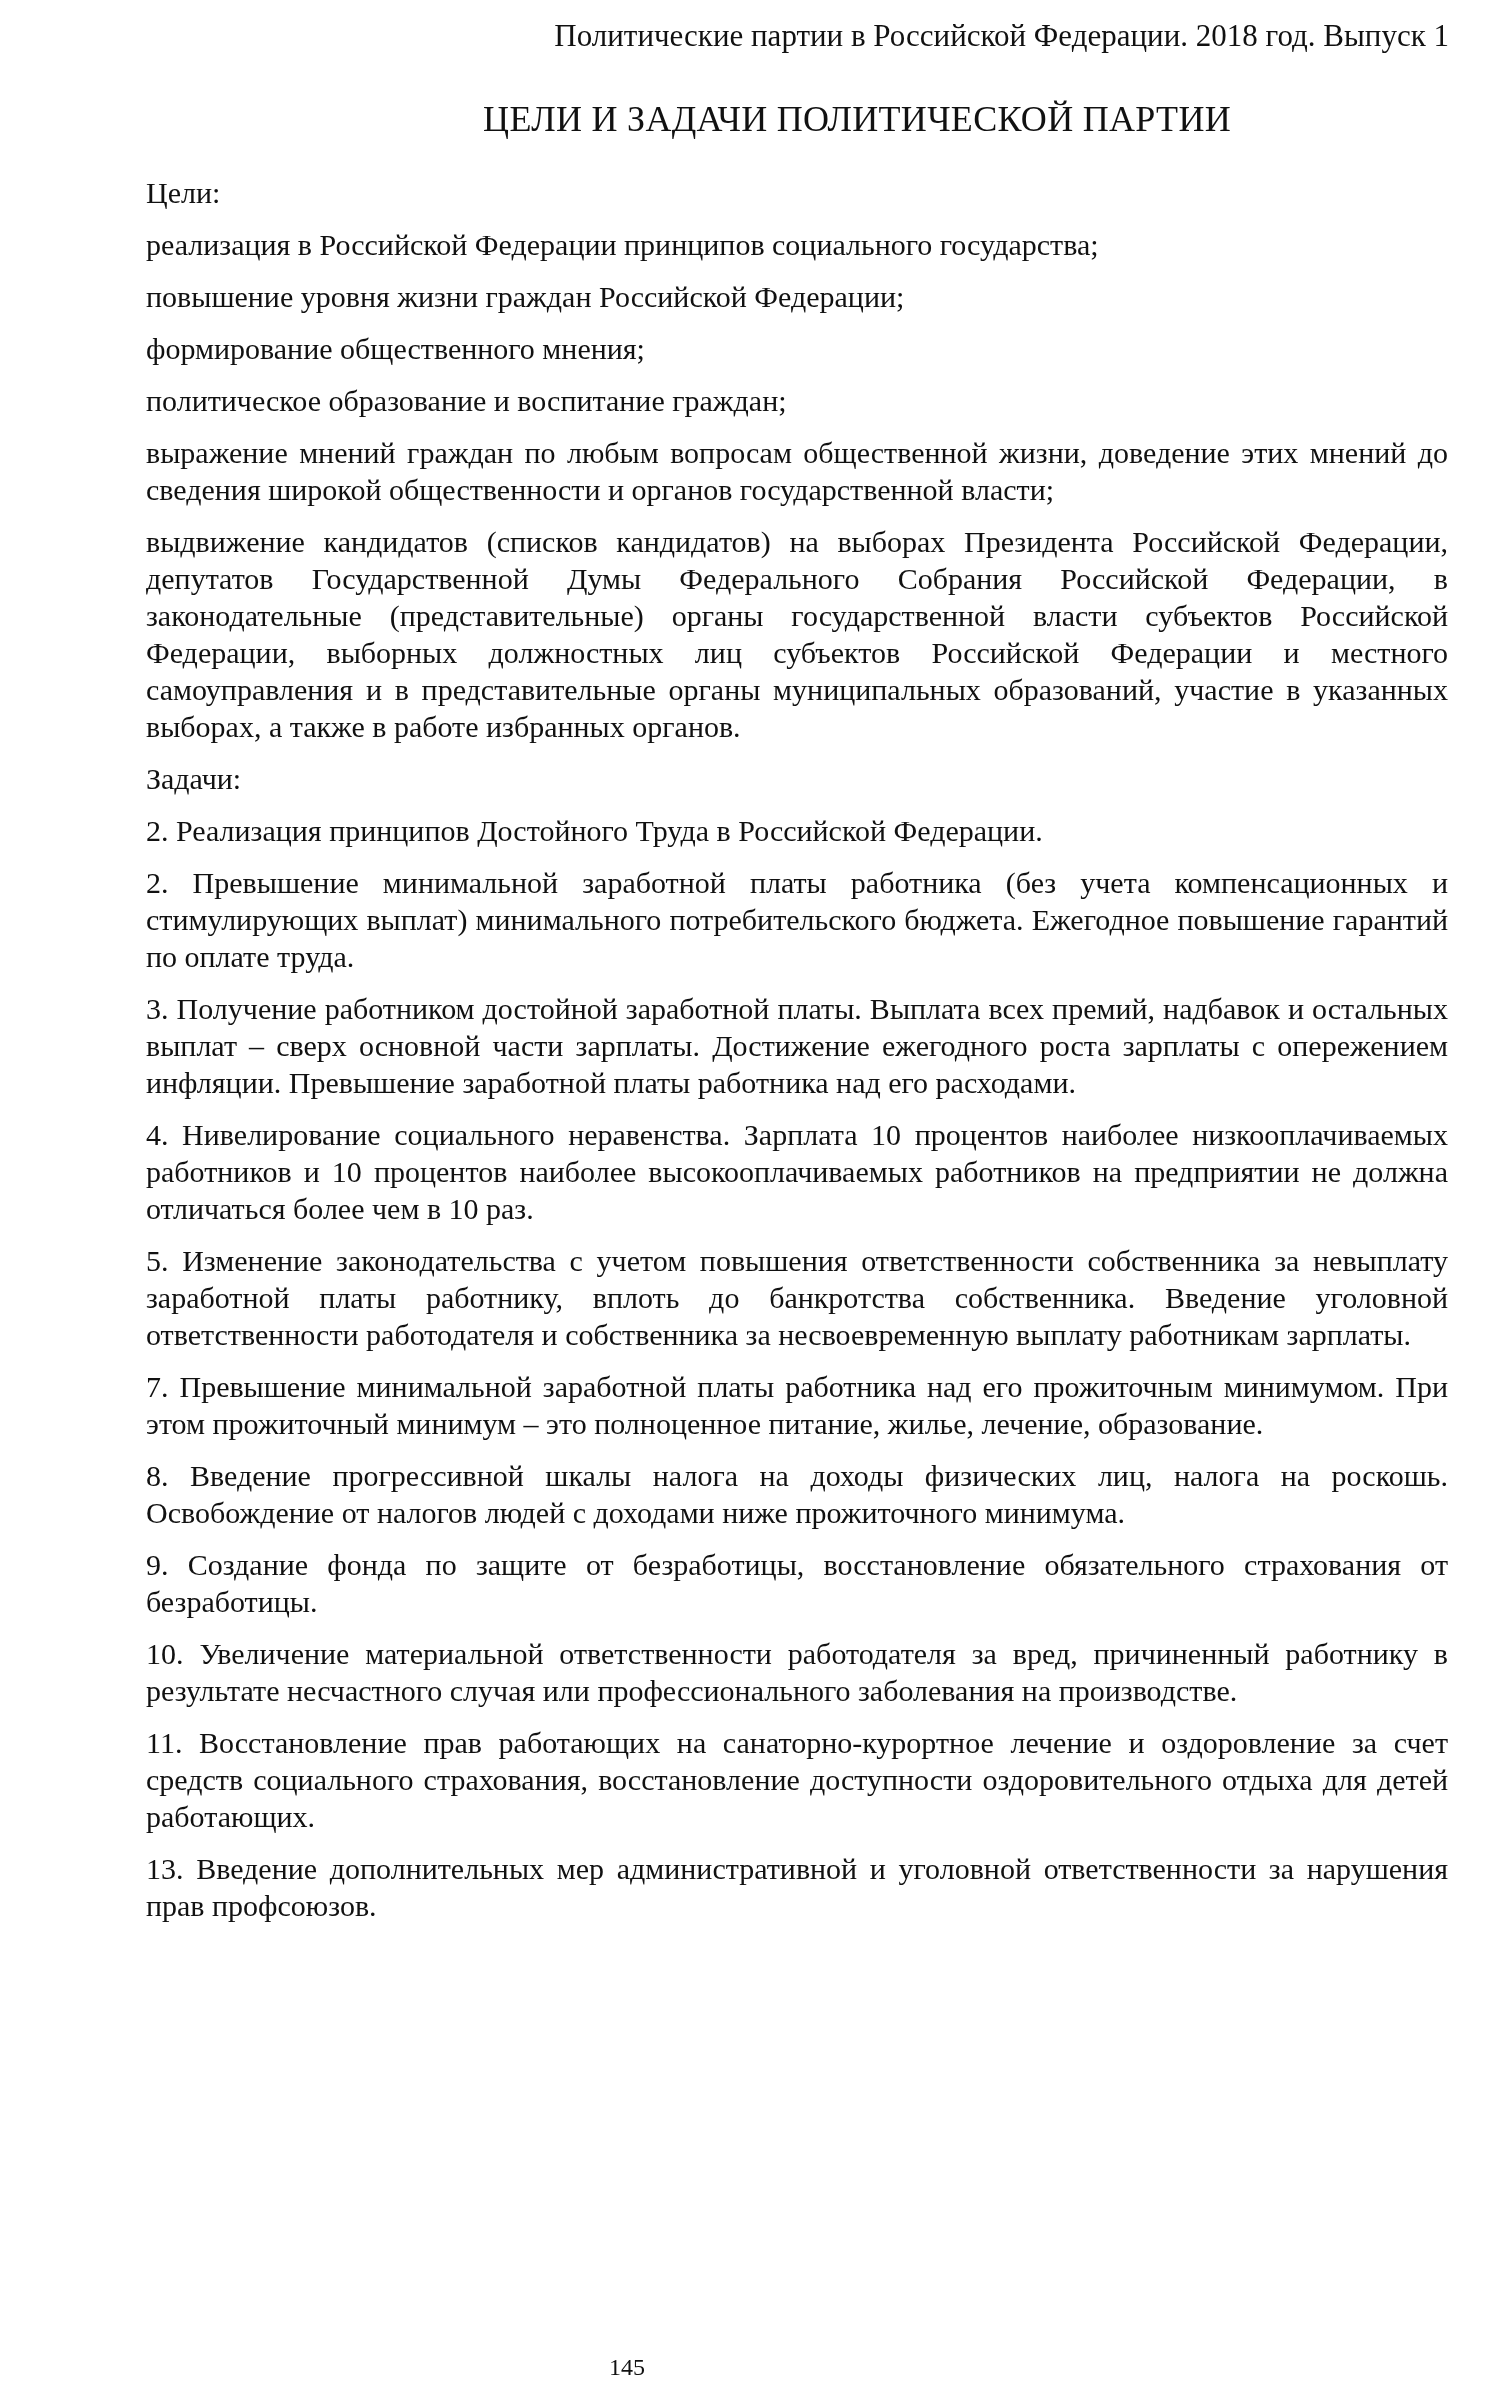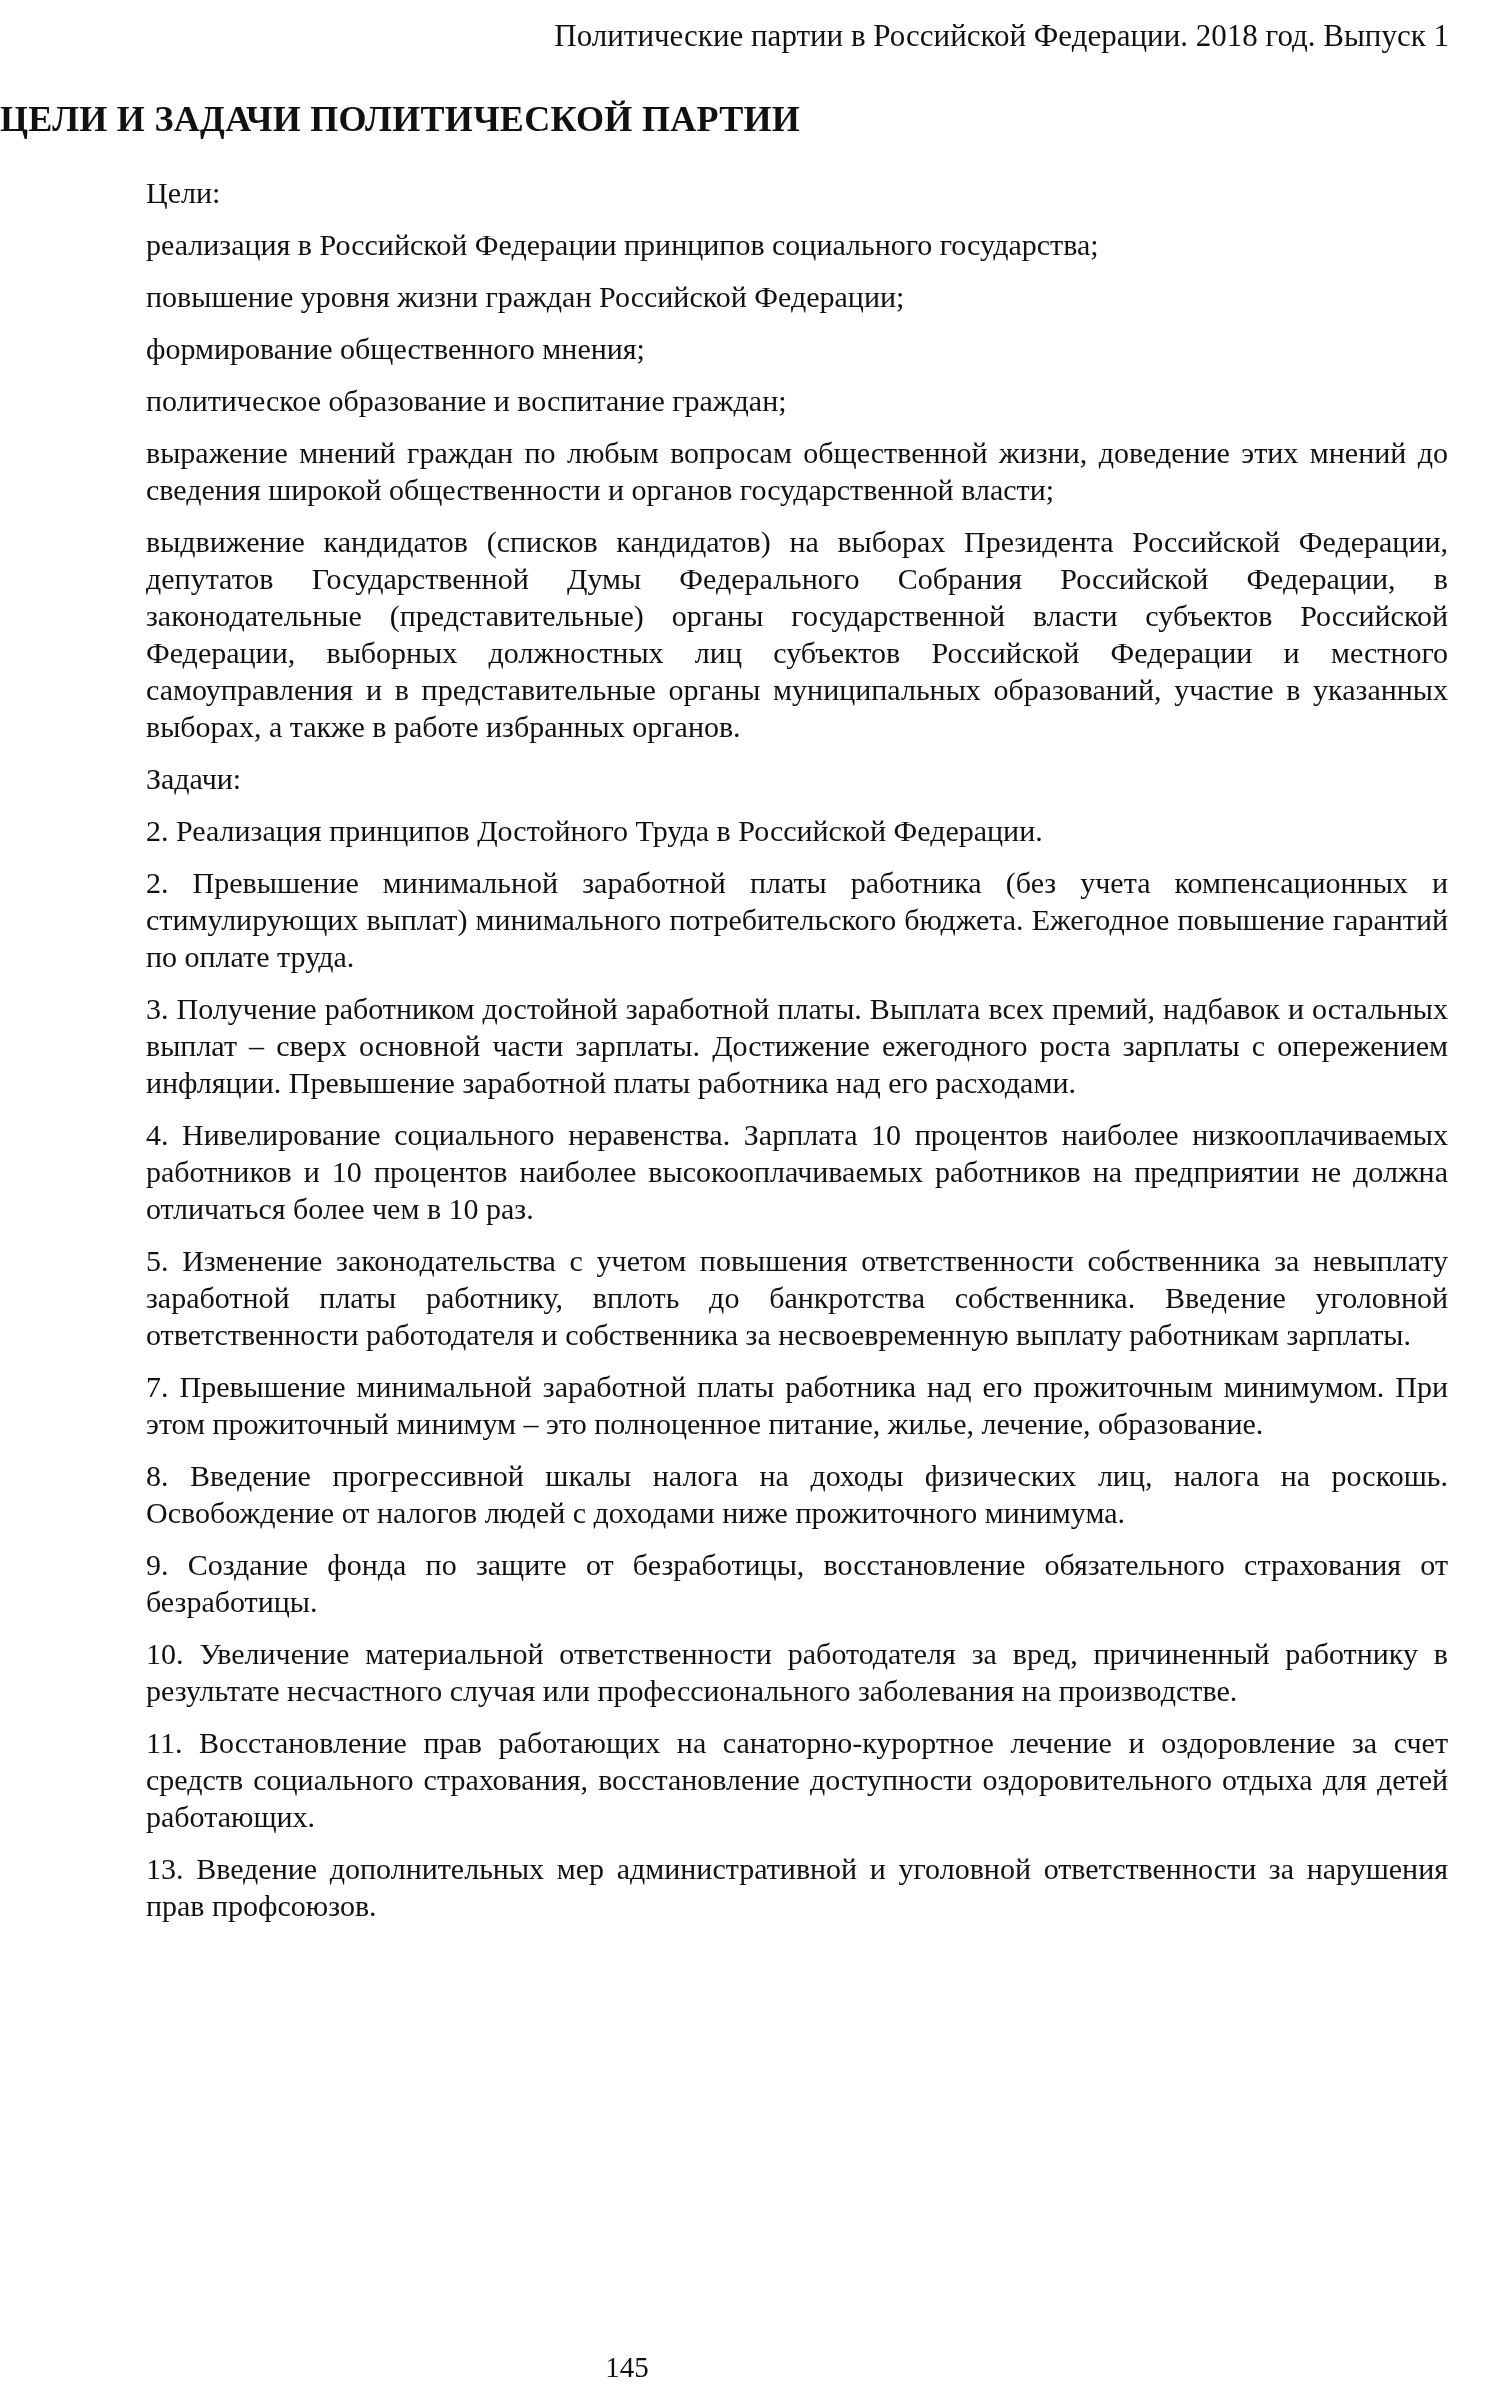--- a/index.html
+++ b/index.html
@@ -7,34 +7,34 @@
     width: 1509px; height: 2401px; position: relative; overflow: hidden;
     font-family: "Liberation Serif", "DejaVu Serif", serif;
     color: #111111;
   }
   .running-header {
     position: absolute; top: 14px; right: 60px;
     font-size: 31px; line-height: 44px; text-align: right; white-space: nowrap;
   }
   .title {
     position: absolute; top: 94px; left: 0; width: 1231px;
-    text-align: left; font-weight: bold; font-size: 36px; line-height: 50px;
+    text-align: right; font-weight: normal; font-size: 36px; line-height: 50px;
     letter-spacing: 0.3px;
   }
   .content {
     position: absolute; top: 156px; left: 146px; width: 1302px;
     font-size: 30px; line-height: 37px; margin-top: 18px;
   }
   .content p {
     margin: 0 0 15px 0; text-align: justify; hyphens: manual;
   }
   .content p.label { margin-bottom: 15px; text-align: left; }
   .page-number {
     position: absolute; top: 2345px; left: 0; width: 1254px;
-    text-align: center; font-size: 29px; line-height: 44px;
+    text-align: center; font-size: 24px; line-height: 44px;
   }
 </style>
 </head>
 <body>
 
 <div class="running-header">Политические партии в Российской Федерации. 2018 год. Выпуск 1</div>
 
 <h1 class="title" style="margin:0;">ЦЕЛИ И ЗАДАЧИ ПОЛИТИЧЕСКОЙ ПАРТИИ</h1>
 
 <div class="content">

